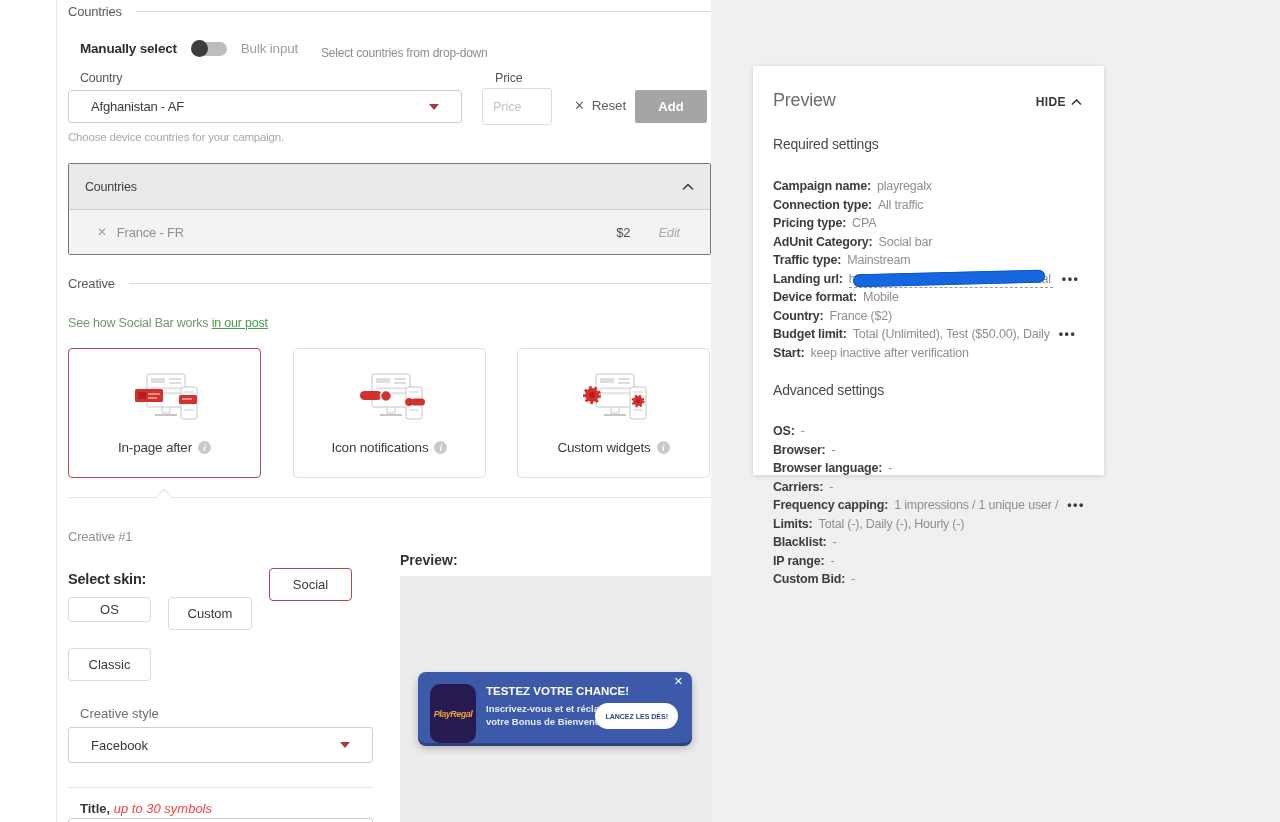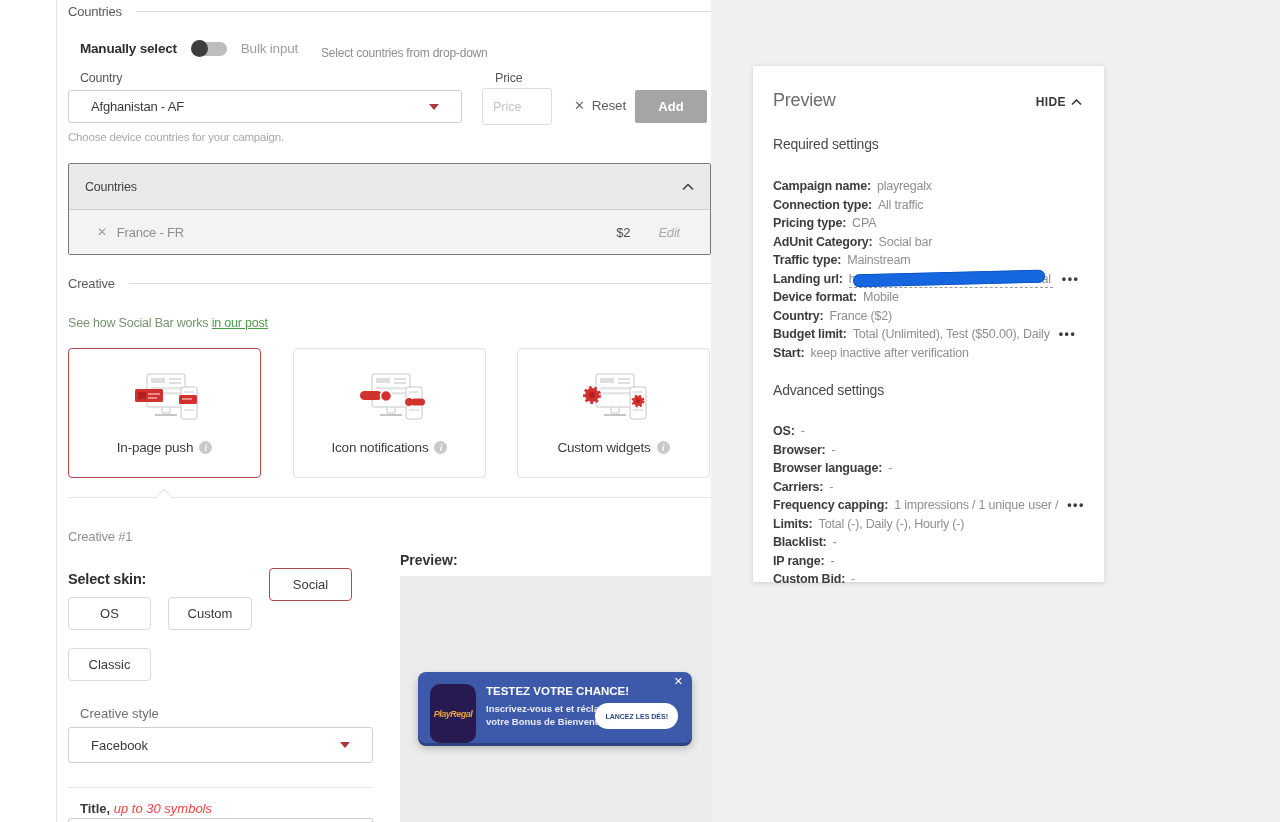--- a/index.html
+++ b/index.html
@@ -165,21 +165,21 @@
       <rect x="57" y="20" width="10" height="2" fill="#e6e6e6"></rect>
         <rect x="57" y="38" width="10" height="2" fill="#e6e6e6"></rect>
       <rect x="8" y="18" width="28" height="13" rx="1.5" fill="#d2322f"></rect>
       <rect x="11" y="21" width="8" height="7" fill="#b2201e"></rect>
         <rect x="21" y="22" width="12" height="2" fill="#e98a88"></rect>
         <rect x="21" y="26" width="9" height="2" fill="#e98a88"></rect>
       <rect x="52" y="24" width="18" height="9" rx="1.5" fill="#d2322f"></rect>
         <rect x="55" y="27" width="10" height="2" fill="#e98a88"></rect>
     </svg>
     <div class="card-lbl">
-      <span>In-page push</span>
+      <span>In-page after</span>
       <span class="info-i">i</span>
     </div>
   </div>
 
   <div class="abs card" style="left:293px; top:348px;">
     <svg class="illus" width="76" height="60" viewBox="0 0 76 60">
       <rect x="20" y="3" width="38" height="33" rx="2" fill="#fff" stroke="#c6c6c6"></rect>
       <rect x="24" y="7" width="14" height="5" fill="#dedede"></rect>
         <rect x="42" y="7" width="12" height="2" fill="#dedede"></rect>
         <rect x="42" y="11" width="12" height="2" fill="#dedede"></rect>
@@ -224,21 +224,21 @@
       <span class="info-i">i</span>
     </div>
   </div>
 
   <div class="abs divider" style="left:68px; top:497px; width:643px;"></div>
   <div class="abs notch" style="left:158px; top:491px;"></div>
 
   <div class="abs" style="left:68px; top:529px; font-size:13px; color:#8f8f8f;">Creative #1</div>
   <div class="abs" style="left:68px; top:571px; font-size:14.5px; font-weight:700; color:#2e2e2e;">Select skin:</div>
 
-  <button class="abs skin-btn" style="left:68px; top:597px; width:83px; height:33px;">OS</button>
+  <button class="abs skin-btn" style="left:68px; top:597px; width:83px; height:25px;">OS</button>
   <button class="abs skin-btn" style="left:168px; top:597px; width:84px; height:33px;">Custom</button>
   <button class="abs skin-btn sel" style="left:269px; top:568px; width:83px; height:33px;">Social</button>
   <button class="abs skin-btn" style="left:68px; top:648px; width:83px; height:33px;">Classic</button>
 
   <div class="abs reg" style="left:80px; top:706px; font-size:13px; color:#6e6e6e;">Creative style</div>
   <div class="abs select reg" style="left:68px; top:727px; width:305px; height:36px;">
     <span>Facebook</span>
     <span class="caret"></span>
   </div>
   <div class="abs divider" style="left:68px; top:787px; width:305px;"></div>
@@ -257,21 +257,21 @@
       </div>
       <div class="ad-title reg">TESTEZ VOTRE CHANCE!</div>
       <div class="ad-body reg">
         <span>Inscrivez-vous et et réclamez</span><br>
         <span>votre Bonus de Bienvenue !...</span>
       </div>
       <div class="ad-cta">LANCEZ LES DÉS!</div>
     </div>
   </div>
 
-  <div class="abs panel" style="left:753px; top:66px; width:351px; height:516px;">
+  <div class="abs panel" style="left:753px; top:66px; width:351px; height:409px;">
     <div style="position:absolute; left:20px; top:24px;" class="pv-title">Preview</div>
     <div class="hide" style="position:absolute; right:22px; top:29px;">
       <span>HIDE</span>
       <svg width="11" height="7">
           <path d="M1 5.5 L5.5 1 L10 5.5" stroke="#3a3a3a" fill="none" stroke-width="1.6"></path>
         </svg>
     </div>
     <div class="grp-title" style="position:absolute; left:20px; top:70px;">Required settings</div>
 
     <div style="position:absolute; left:20px; top:111px;">

